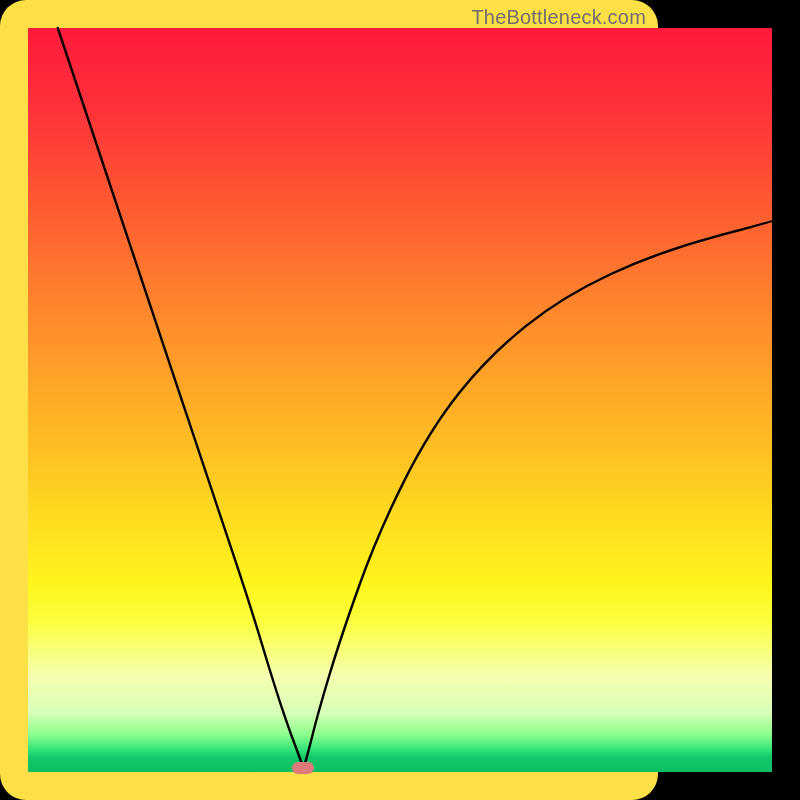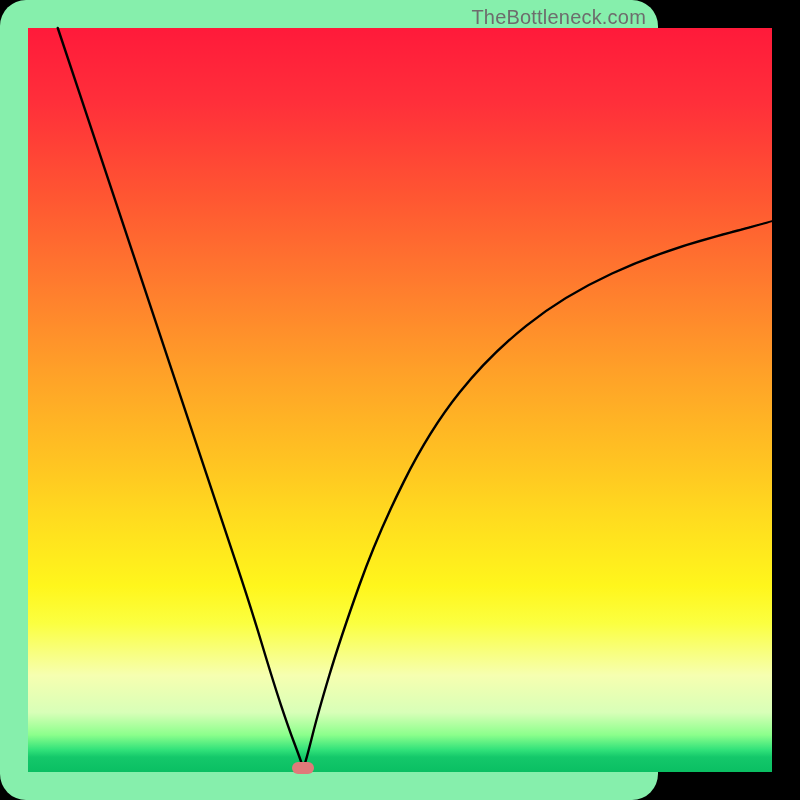--- a/index.html
+++ b/index.html
@@ -8,21 +8,21 @@
     width: 800px;
     height: 800px;
     background: #000000;
     font-family: Arial, Helvetica, sans-serif;
     overflow: hidden;
   }
   .frame {
     position: relative;
     width: 658px;
     height: 800px;
-    background: #86efac;
+    background: #fde047;
     border-radius: 26px;
   }
   .plot {
     position: absolute;
     left: 28px;
     top: 28px;
     width: 744px;
     height: 744px;
     
     background: linear-gradient(

